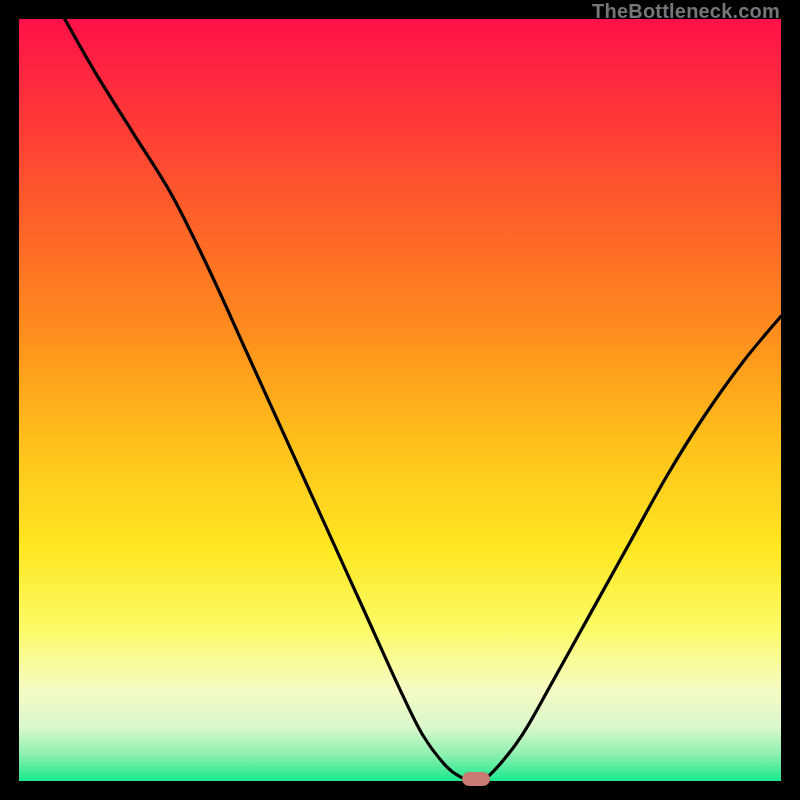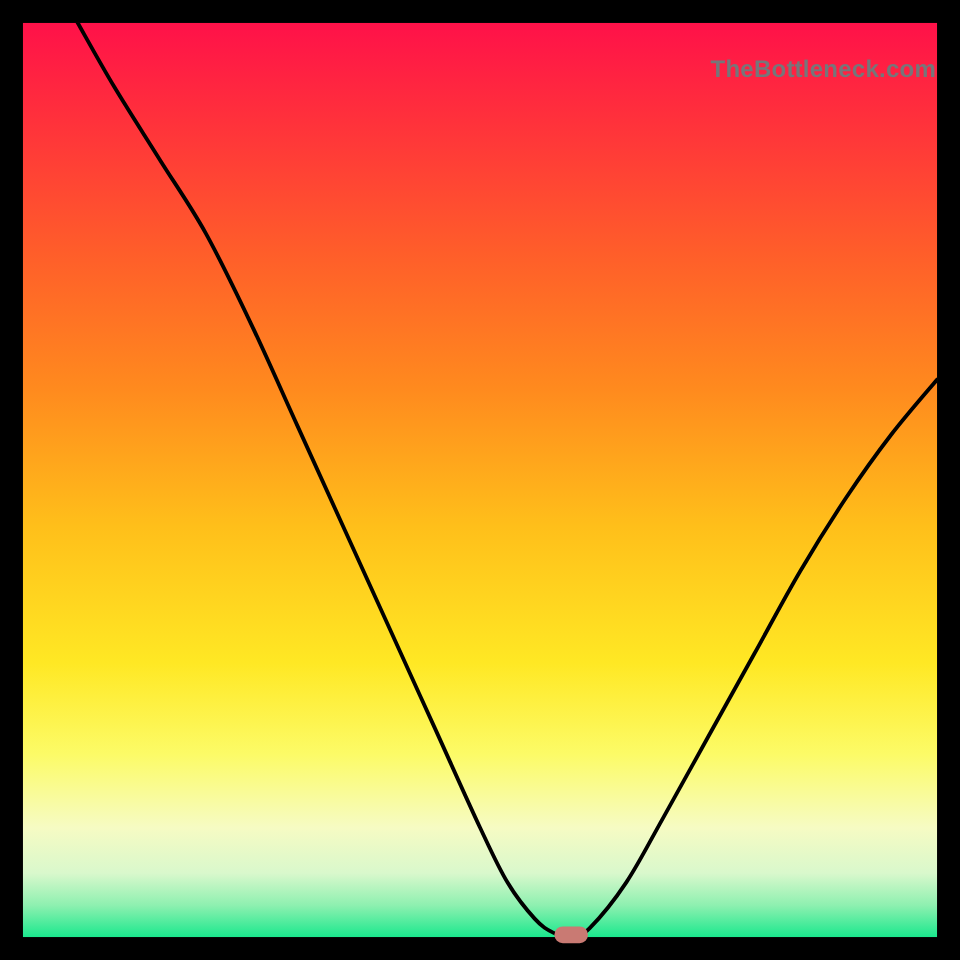--- a/index.html
+++ b/index.html
@@ -27,21 +27,20 @@
   }
   .watermark {
     position: absolute;
     right: 20px;
     top: 0px;
     font-family: Arial, Helvetica, sans-serif;
     font-size: 20px;
     font-weight: 600;
     color: #76767a;
     letter-spacing: 0.2px;
-    margin-top: 47px;
   }
   svg.curve {
     position: absolute;
     left: 0;
     top: 0;
   }
   .marker {
     position: absolute;
     width: 28px;
     height: 14px;

